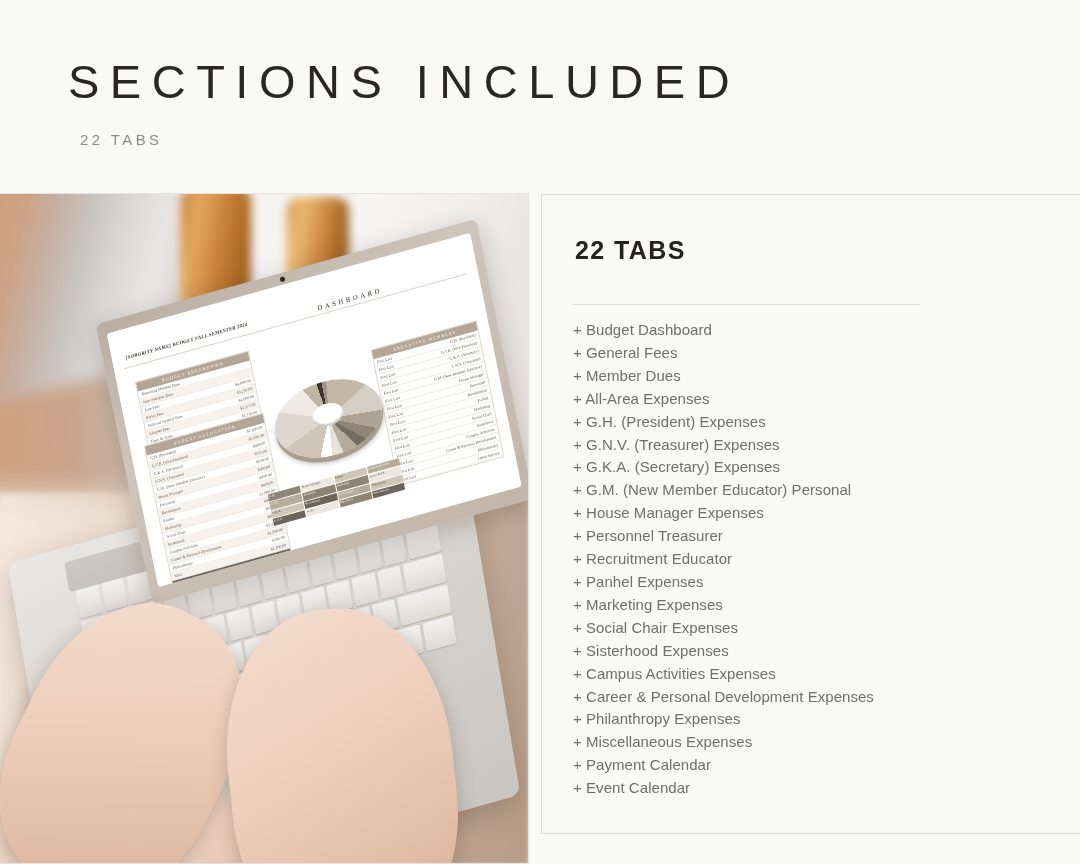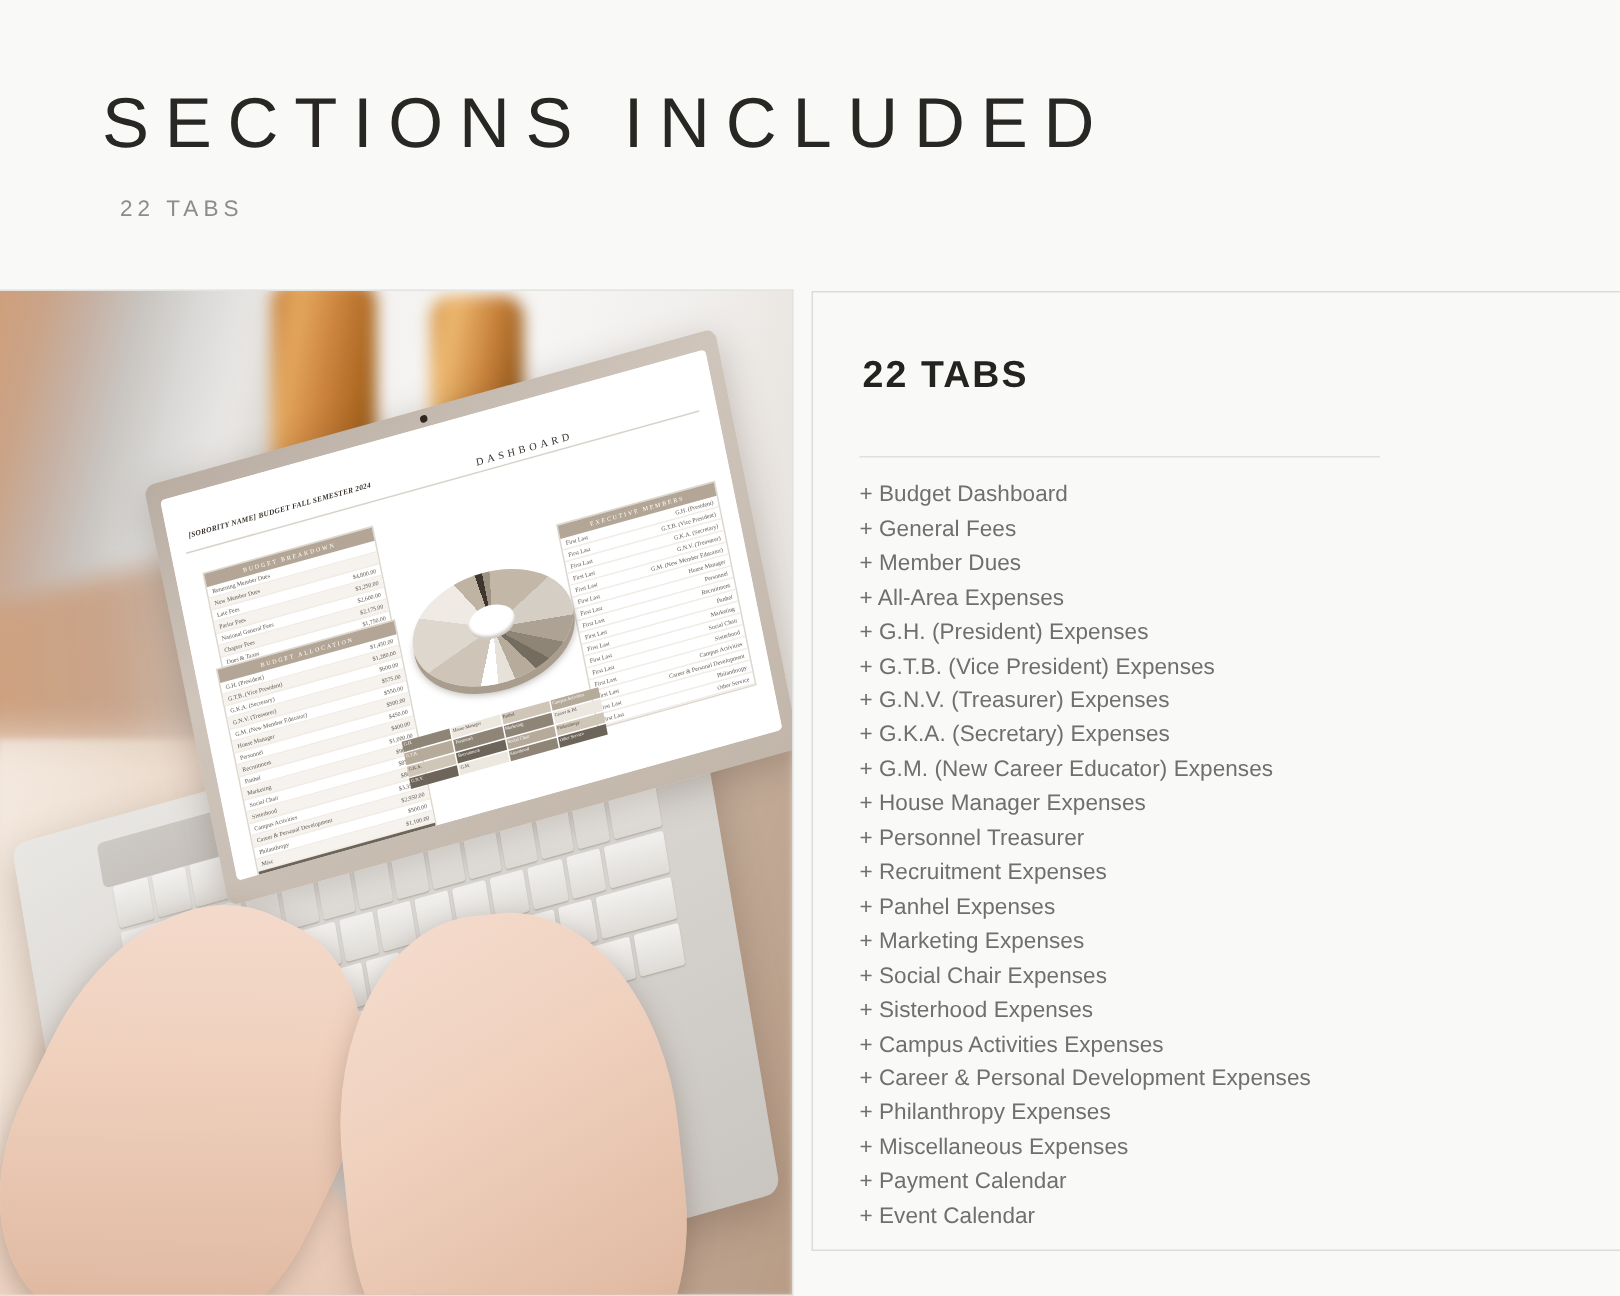--- a/index.html
+++ b/index.html
@@ -718,27 +718,26 @@
 
 <div class="tabs-card">
   <div class="tabs-title">22 TABS</div>
   <div class="tabs-divider"></div>
   <ul class="tabs-list">
     <li>+ Budget Dashboard</li>
     <li>+ General Fees</li>
     <li>+ Member Dues</li>
     <li>+ All-Area Expenses</li>
     <li>+ G.H. (President) Expenses</li>
-    <li>+ G.T.B. (Vice President) Expenses</li>
     <li>+ G.N.V. (Treasurer) Expenses</li>
     <li>+ G.K.A. (Secretary) Expenses</li>
-    <li>+ G.M. (New Career Educator) Expenses</li>
+    <li>+ G.M. (New Member Educator) Personal</li>
     <li>+ House Manager Expenses</li>
     <li>+ Personnel Treasurer</li>
-    <li>+ Recruitment Expenses</li>
+    <li>+ Recruitment Educator</li>
     <li>+ Panhel Expenses</li>
     <li>+ Marketing Expenses</li>
     <li>+ Social Chair Expenses</li>
     <li>+ Sisterhood Expenses</li>
     <li>+ Campus Activities Expenses</li>
     <li>+ Career &amp; Personal Development Expenses</li>
     <li>+ Philanthropy Expenses</li>
     <li>+ Miscellaneous Expenses</li>
     <li>+ Payment Calendar</li>
     <li>+ Event Calendar</li>

